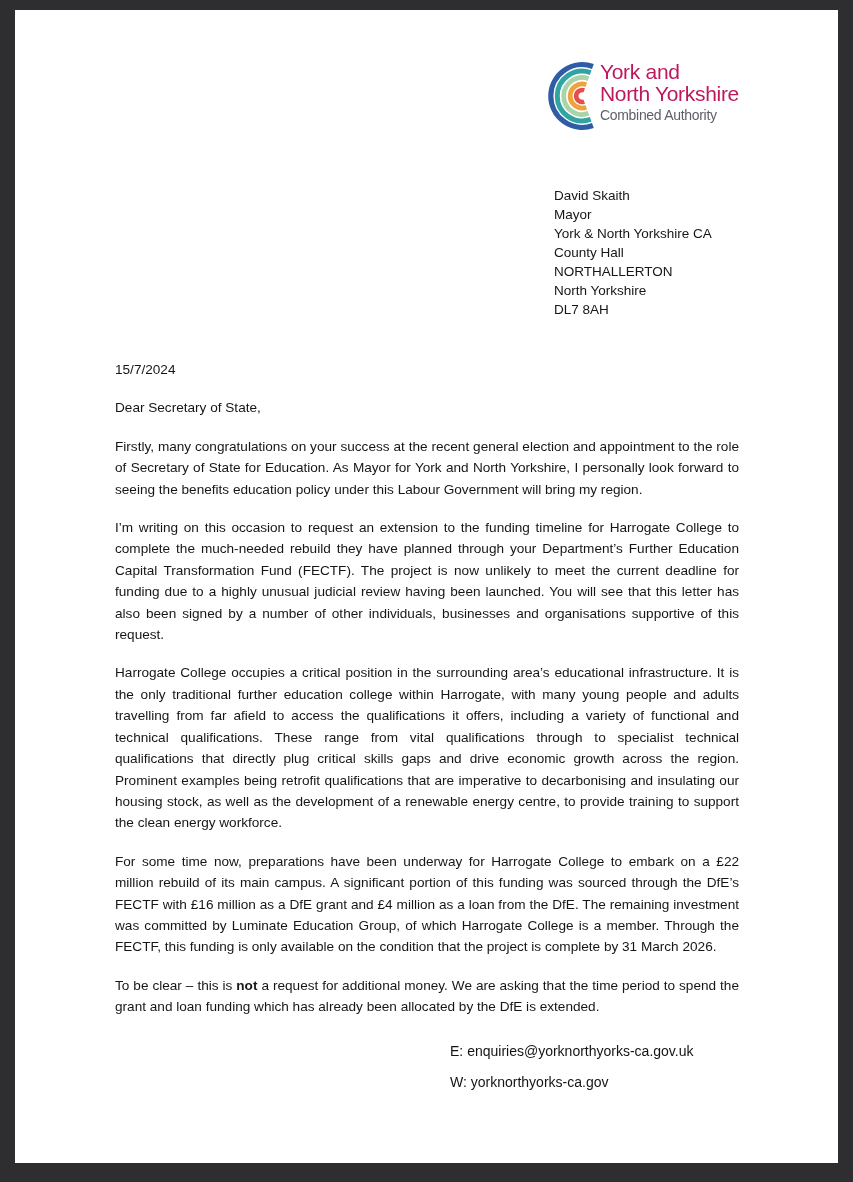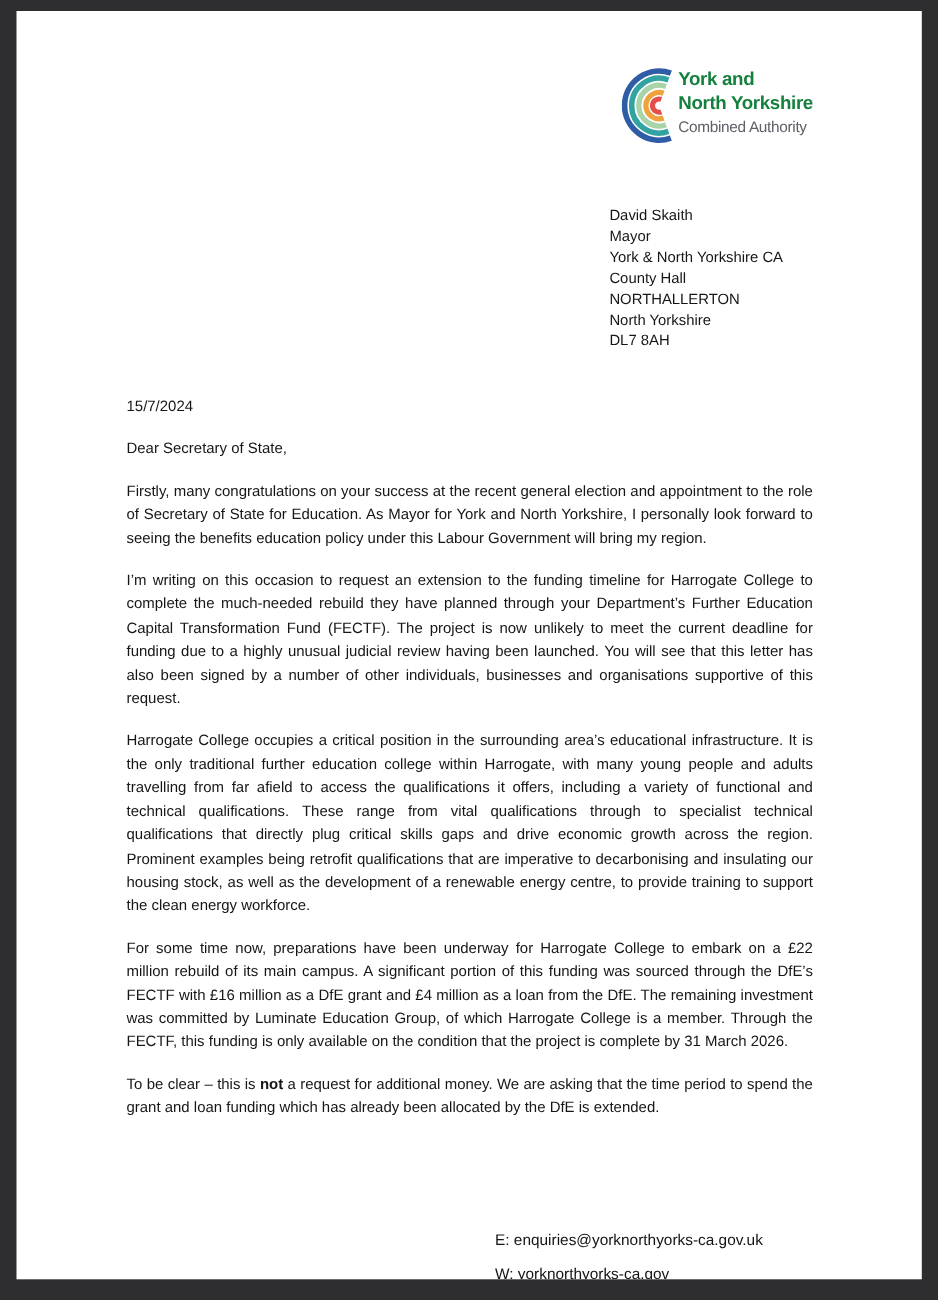--- a/index.html
+++ b/index.html
@@ -16,41 +16,41 @@
     overflow: hidden;
   }
   .content { padding: 0 99px 0 100px; }
 
   
   .logo-row { display: flex; justify-content: flex-end; padding-top: 50px; }
   .logo { display: flex; align-items: flex-start; }
   .logo-arcs { width: 48px; height: 72px; margin-right: 4px; }
   .logo-arcs path { fill: none; stroke-linecap: butt; }
   .logo-text { padding-top: 1px; }
-  .logo-name { font-size: 17px; font-weight: 700; color: #15803d; line-height: 22px; letter-spacing: -0.3px; }
+  .logo-name { font-size: 21px; font-weight: 400; color: #be185d; line-height: 22px; letter-spacing: -0.3px; }
   .logo-sub  { font-size: 14px; font-weight: 400; color: #5d6066; line-height: 21px; letter-spacing: -0.3px; }
 
   
   .addresses { display: flex; margin-top: 54px; font-size: 13.5px; line-height: 19px; color: #161616; }
   .sender { margin-left: auto; width: 185px; }
 
   
   .letter-body { margin-top: 40px; font-size: 13.6px; line-height: 21.4px; color: #161616; }
   .letter-body p { margin: 0 0 17px 0; }
   .letter-body p.justified { text-align: justify; }
   .letter-body b { font-weight: 700; }
 
   
   .footer-tagline {
     position: absolute; left: 100px; top: 1049px;
     font-size: 21.5px; line-height: 24px; letter-spacing: -0.2px;
     color: #666666; font-weight: 400;
   }
   .footer-tagline b { color: #3c3c3c; font-weight: 700; }
-  .footer-contact { position: absolute; left: 435px; top: 1109px; font-size: 14px; color: #141414; }
+  .footer-contact { position: absolute; left: 435px; top: 1033px; font-size: 14px; color: #141414; }
   .footer-contact .row { margin-bottom: 15px; white-space: nowrap; }
 </style>
 </head>
 <body>
 
 <div class="page">
 
   <div class="content">
 
     <div class="logo-row">

